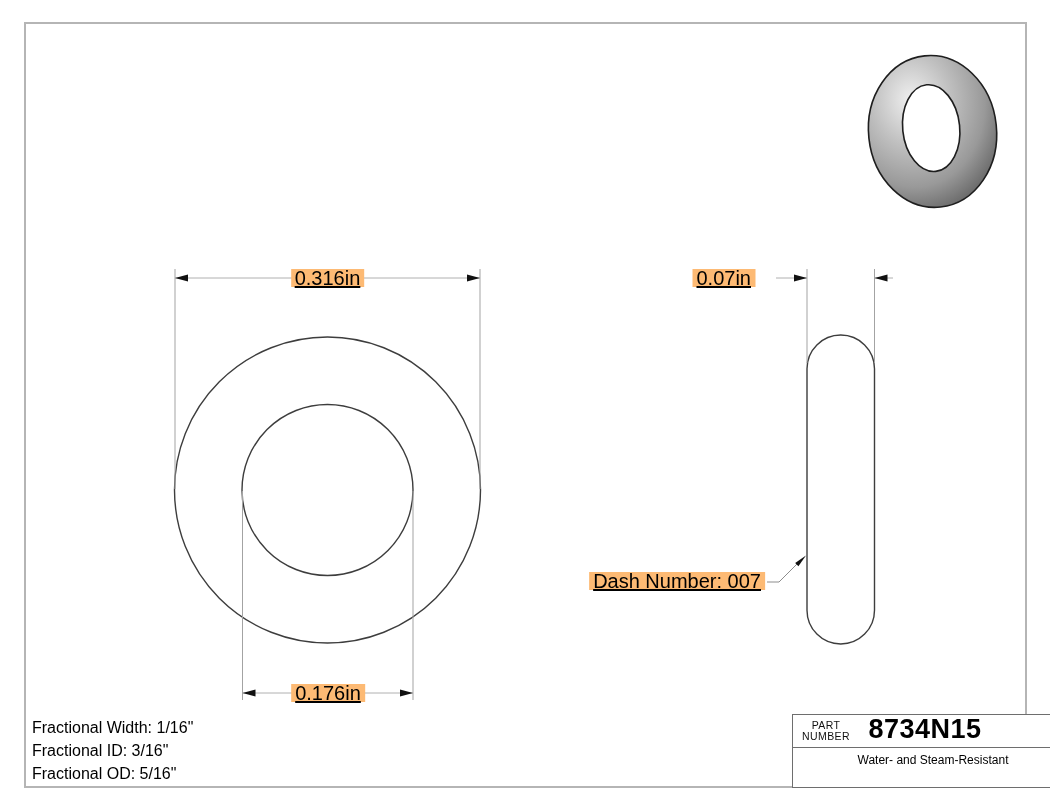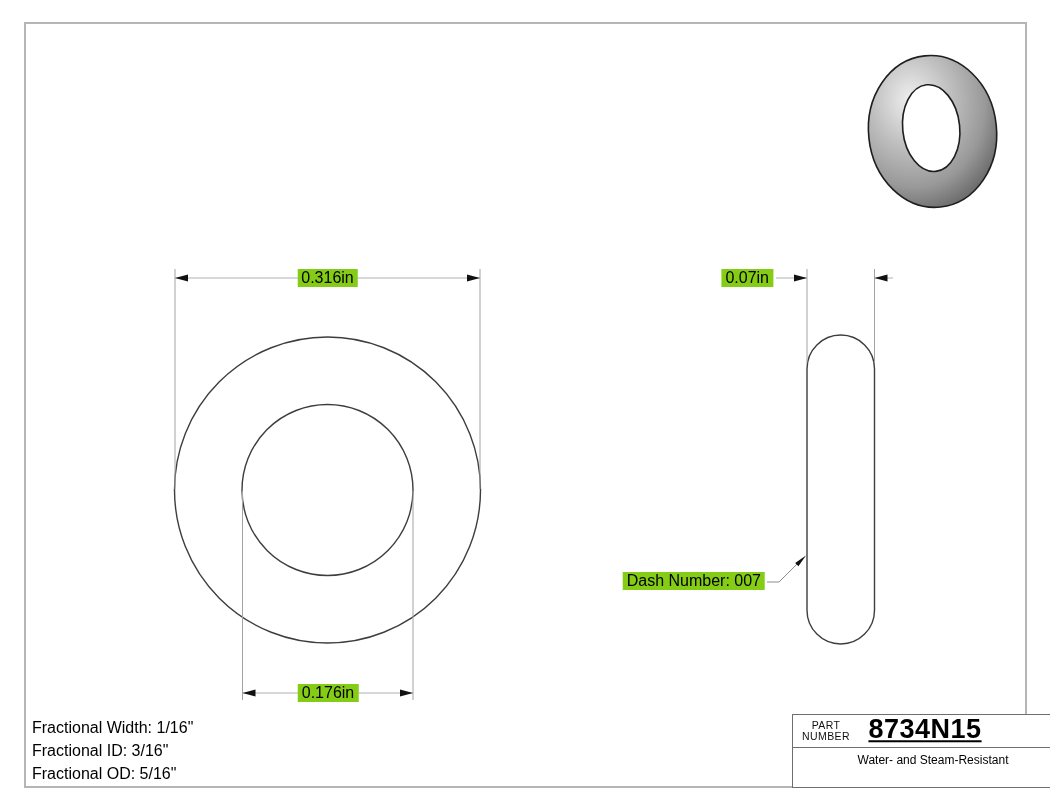--- a/index.html
+++ b/index.html
@@ -12,39 +12,39 @@
     position:absolute;left:24px;top:22px;width:1003px;height:766px;
     border:2px solid #b5b5b5;background:#fff;
   }
   svg.drawing{position:absolute;left:0;top:0;}
   .outline{fill:none;stroke:#3d3d3d;stroke-width:1.4;}
   .extline{stroke:#a3a3a3;stroke-width:1;}
   .dimline{stroke:#b0b0b0;stroke-width:1;}
   .leaderline{stroke:#8d8d8d;stroke-width:1;fill:none;}
   .arrow{fill:#111111;stroke:none;}
   .dim-label{
-    position:absolute;font-size:16px;line-height:18px;background:#84cc16;
-    padding:0 4px;white-space:nowrap;transform:translate(-50%,-50%);
+    position:absolute;font-size:20px;line-height:18px;background:#fdba74;
+    padding:0 4px;white-space:nowrap;transform:translate(-50%,-50%);text-decoration:underline;
   }
   .dim-label.right-anchor{transform:translate(-100%,-50%);}
   .notes{position:absolute;left:32px;top:716px;font-size:16px;line-height:23px;}
   .title-block{
     position:absolute;left:792px;top:714px;width:282px;height:74px;
     border:1px solid #6e6e6e;background:#fff;
   }
   .tb-row1{
     position:relative;height:33px;border-bottom:1px solid #6e6e6e;
   }
   .tb-part-label{
     position:absolute;left:33px;top:50%;transform:translate(-50%,-50%);
     font-size:10.5px;line-height:11px;letter-spacing:0.4px;text-align:center;color:#111;
   }
   .tb-part-number{
     position:absolute;left:132px;top:50%;transform:translate(-50%,-54%);
-    font-size:27px;font-weight:bold;letter-spacing:0.5px;white-space:nowrap;text-decoration:underline;
+    font-size:27px;font-weight:bold;letter-spacing:0.5px;white-space:nowrap;
   }
   .tb-row2{
     padding-top:3px;text-align:center;font-size:12px;line-height:18px;
   }
 </style>
 </head>
 <body>
 
 <div class="frame"></div>
 
@@ -96,21 +96,21 @@
   <g>
     <polyline class="leaderline" points="767,582 779,582 802,559"></polyline>
     <polygon class="arrow" points="806,555.5 798.4,566.3 795.2,563.1"></polygon>
   </g>
 </svg>
 
 <div class="dim-label" style="left:327.5px;top:278px;">0.316in</div>
 
 <div class="dim-label" style="left:328px;top:693px;">0.176in</div>
 
-<div class="dim-label right-anchor" style="left:773px;top:278px;">0.07in</div>
+<div class="dim-label right-anchor" style="left:755px;top:278px;">0.07in</div>
 
 <div class="dim-label right-anchor" style="left:765px;top:581px;">Dash Number: 007</div>
 
 <div class="notes">
   <div>Fractional Width: 1/16"</div>
   <div>Fractional ID: 3/16"</div>
   <div>Fractional OD: 5/16"</div>
 </div>
 
 <div class="title-block">

